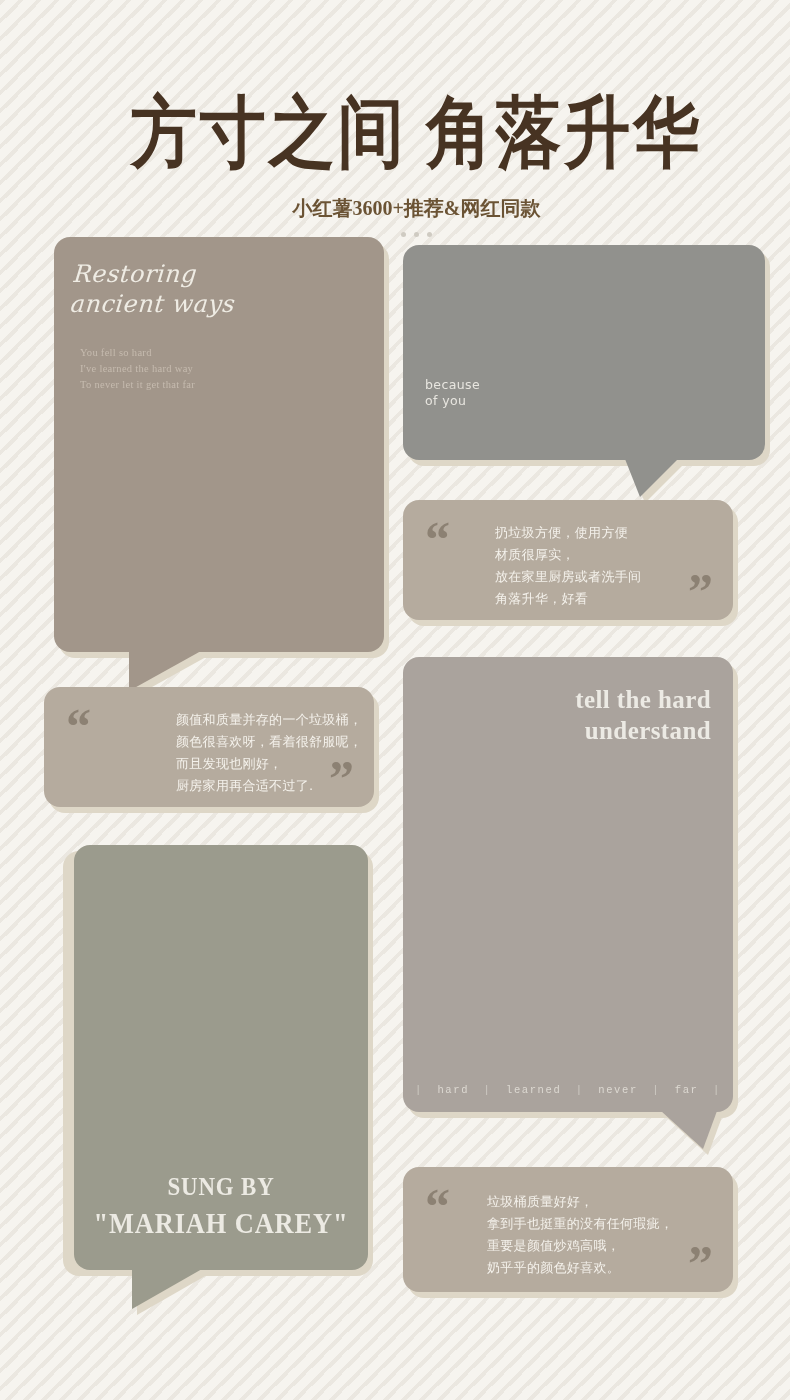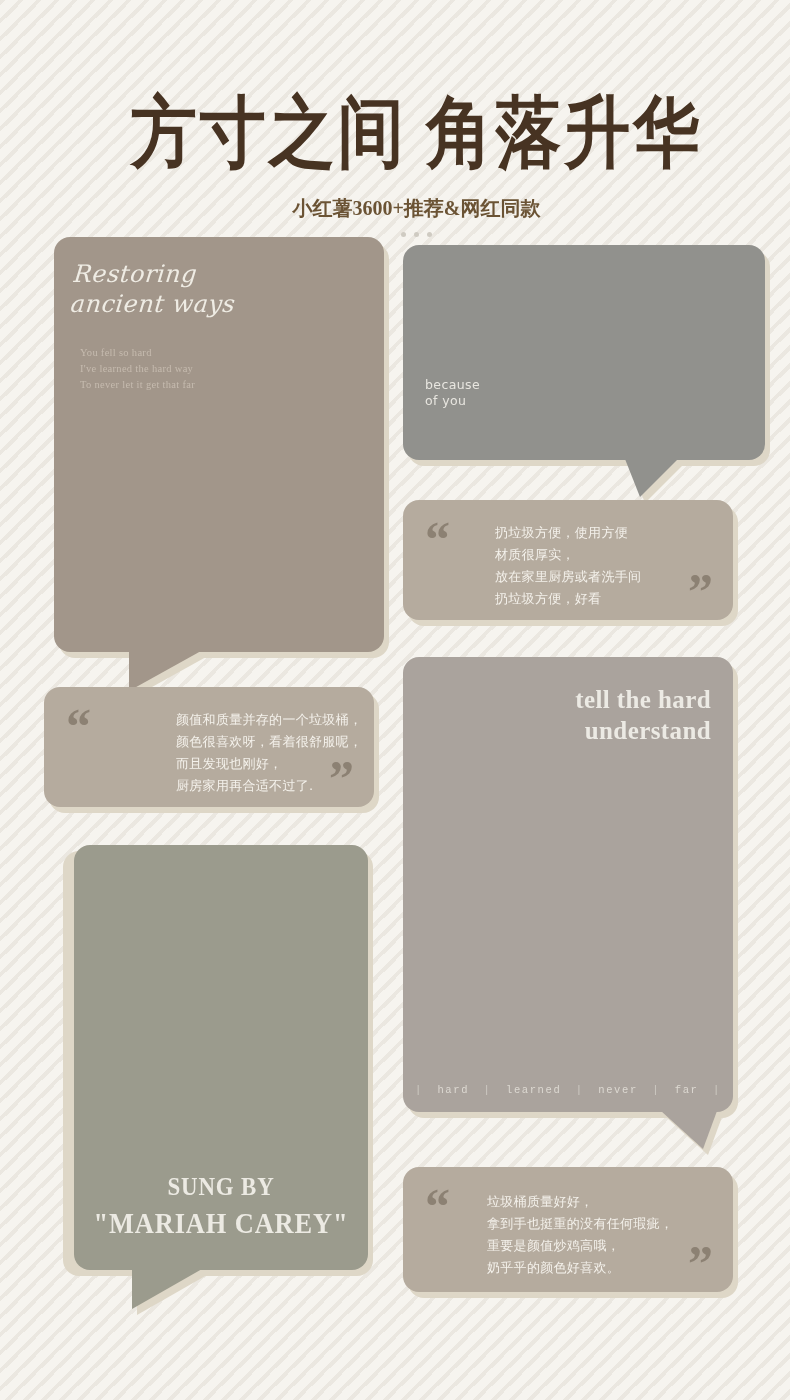--- a/index.html
+++ b/index.html
@@ -363,21 +363,21 @@
     <div class="tail-shape"></div>
   </div>
 
   <div class="card quote-card" id="quote-trash">
     <div class="body">
       <span class="quote-mark open">“</span>
       <div class="quote-text">
         <div>扔垃圾方便，使用方便</div>
         <div>材质很厚实，</div>
         <div>放在家里厨房或者洗手间</div>
-        <div>扔垃圾方便，好看</div>
+        <div>角落升华，好看</div>
       </div>
       <span class="quote-mark close">”</span>
     </div>
   </div>
 
   <div class="card quote-card" id="quote-beauty">
     <div class="body">
       <span class="quote-mark open">“</span>
       <div class="quote-text">
         <div>颜值和质量并存的一个垃圾桶，</div>

